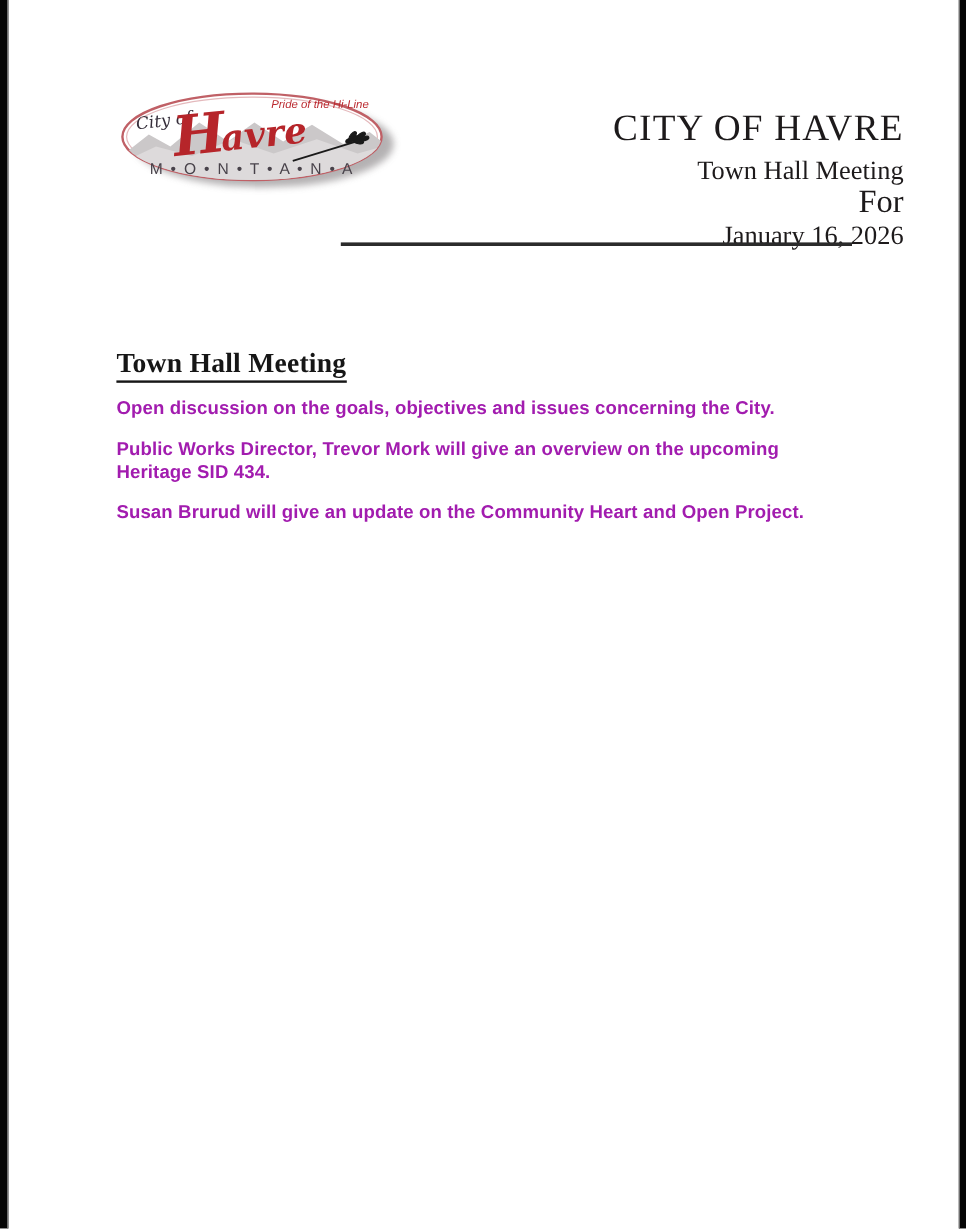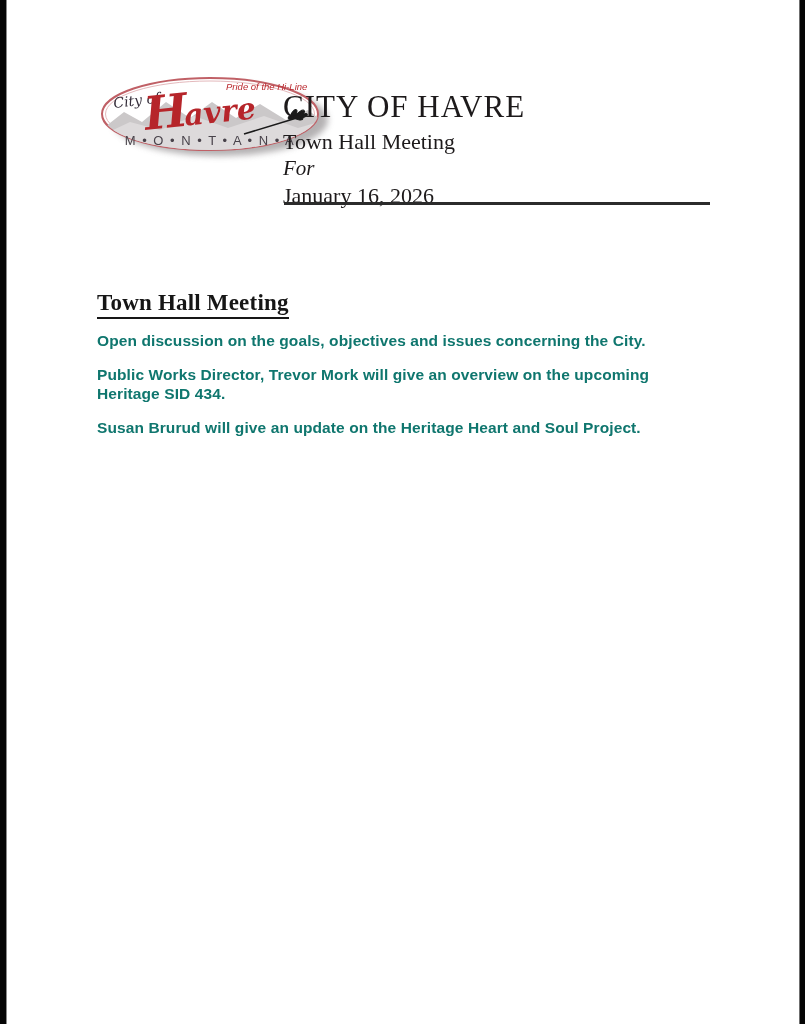--- a/index.html
+++ b/index.html
@@ -18,33 +18,33 @@
 
   
   .logo-wrap { position: absolute; left: 94px; top: 72px; width: 250px; height: 96px; }
 
   
   .title-block {
     position: absolute;
     left: 283px;
     top: 86px;
     width: 470px;
-    text-align: left;
+    text-align: right;
     color: #1d1a1b;
     font-family: "Liberation Serif", serif;
   }
   .title-block .main-title {
     font-size: 31px;
     font-weight: 400;
     letter-spacing: 1px;
     line-height: 42px;
     white-space: nowrap;
   }
   .title-block .sub-line { font-size: 22px; line-height: 27px; font-weight: 400; }
-  .title-block .sub-line.small { font-size: 21px; font-style: italic; }
+  .title-block .sub-line.small { font-size: 27px; }
 
   .header-rule {
     position: absolute;
     left: 284px;
     top: 202px;
     width: 426px;
     height: 3px;
     background: #2b2b2b;
   }
 
@@ -72,21 +72,21 @@
     border-bottom: 2.5px solid #161616;
     padding-bottom: 1px;
     letter-spacing: 0.2px;
   }
 
   .body-copy {
     position: absolute;
     left: 97px;
     top: 331px;
     width: 620px;
-    color: #0f766e;
+    color: #a21caf;
   }
   .body-copy p {
     font-size: 15.5px;
     font-weight: bold;
     line-height: 19px;
     margin-bottom: 15px;
     letter-spacing: 0.1px;
     white-space: nowrap;
   }
 
@@ -155,16 +155,16 @@
   </div>
 
   <div class="header-rule"></div>
 
 
   <div class="section-heading">Town Hall Meeting</div>
 
   <div class="body-copy">
       <p>Open discussion on the goals, objectives and issues concerning the City.</p>
       <p>Public Works Director, Trevor Mork will give an overview on the upcoming<br>Heritage SID 434.</p>
-      <p>Susan Brurud will give an update on the Heritage Heart and Soul Project.</p>
+      <p>Susan Brurud will give an update on the Community Heart and Open Project.</p>
     </div>
 
 </div>
 
 </body></html>

